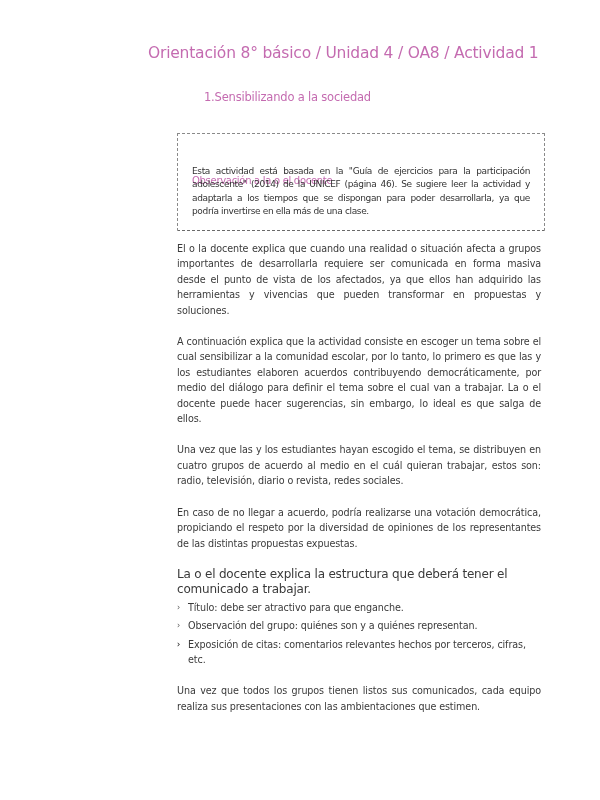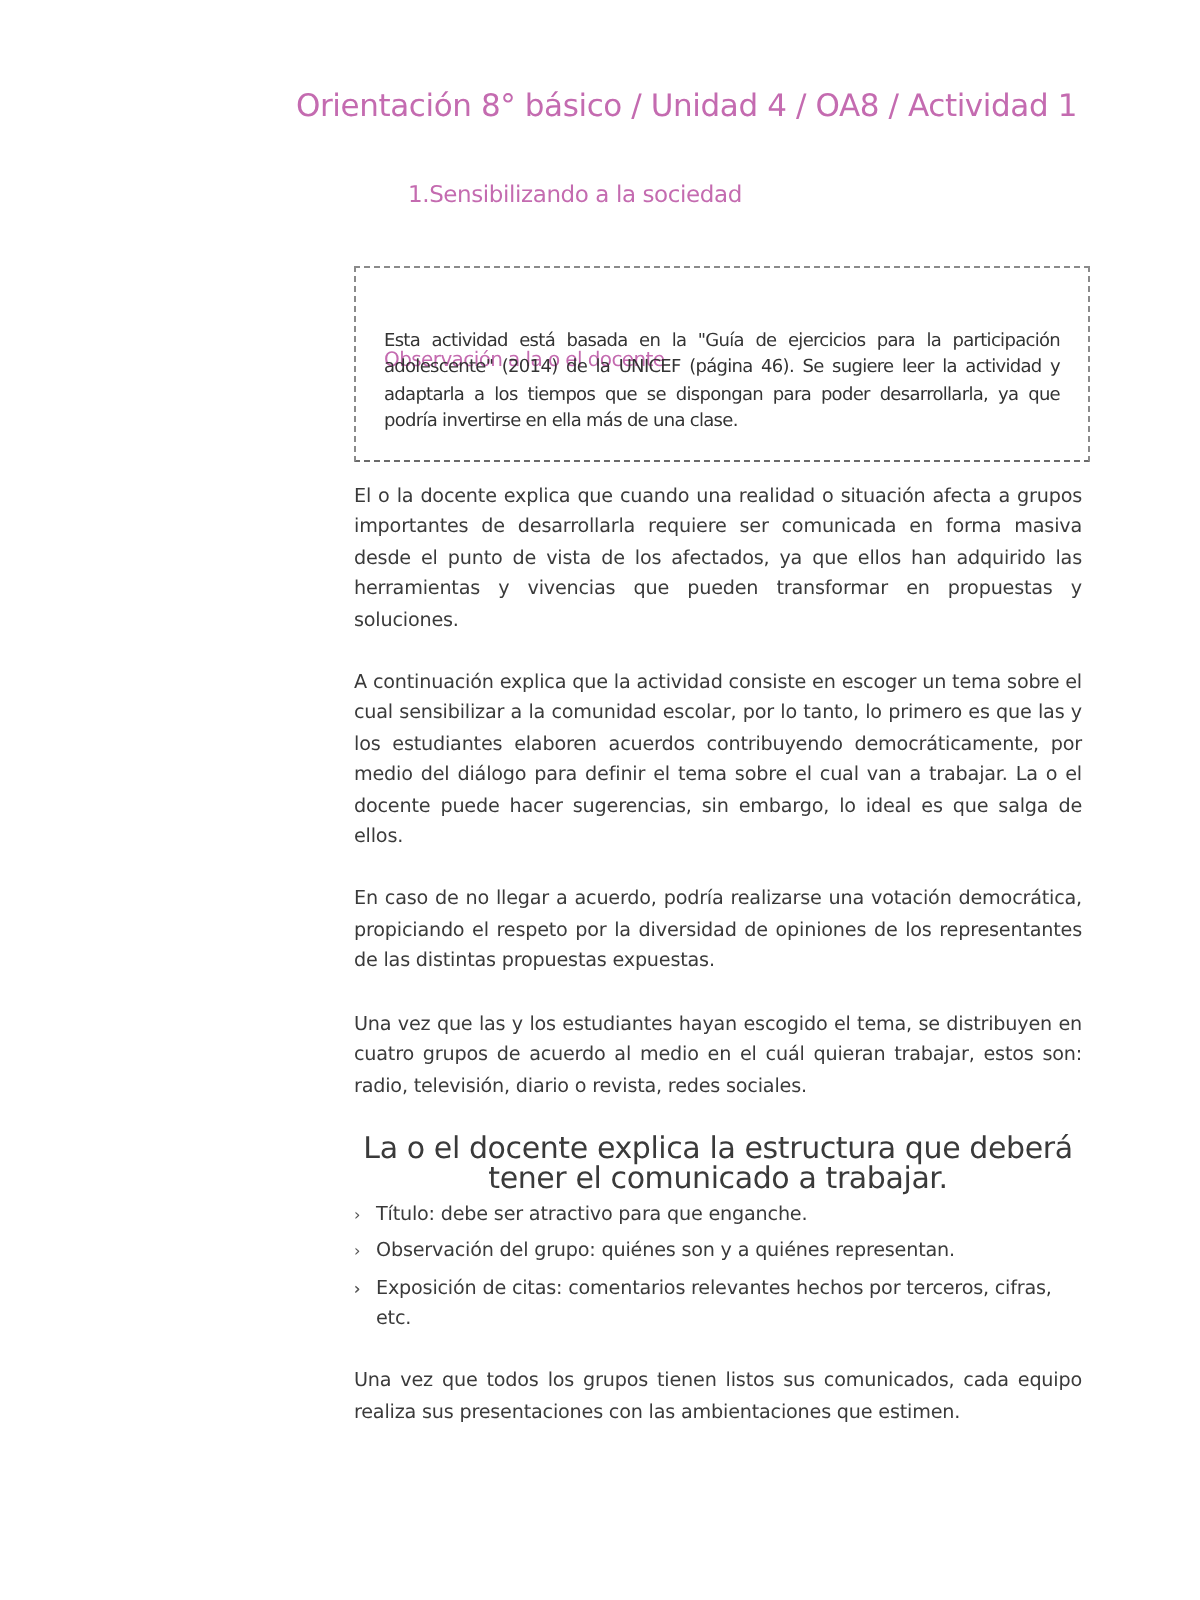--- a/index.html
+++ b/index.html
@@ -73,25 +73,24 @@
     }
     .para {
       font-size: 9.6px;
       line-height: 15.4px;
       text-align: justify;
       margin: 0 0 16px 0;
       color: #3a3a3a;
       letter-spacing: -0.1px;
     }
     .list-intro {
-      font-size: 15px;
+      font-size: 12px;
       line-height: 15.4px;
       margin: 0 0 2px 0;
       letter-spacing: -0.2px;
-      text-align: center;
     }
     .bullet-list {
       list-style: none;
       margin: 0 0 16px 0;
       padding: 0;
     }
     .bullet-list li {
       position: relative;
       padding-left: 11px;
       font-size: 9.6px;
@@ -115,22 +114,22 @@
 <div class="section-title">1.Sensibilizando a la sociedad</div>
 
 <div class="note-box">
   <div class="note-title">Observación a la o el docente</div>
   <div class="note-body">Esta actividad está basada en la "Guía de ejercicios para la participación adolescente" (2014) de la UNICEF (página 46). Se sugiere leer la actividad y adaptarla a los tiempos que se dispongan para poder desarrollarla, ya que podría invertirse en ella más de una clase.</div>
 </div>
 
 <div class="content">
   <p class="para">El o la docente explica que cuando una realidad o situación afecta a grupos importantes de desarrollarla requiere ser comunicada en forma masiva desde el punto de vista de los afectados, ya que ellos han adquirido las herramientas y vivencias que pueden transformar en propuestas y soluciones.</p>
   <p class="para">A continuación explica que la actividad consiste en escoger un tema sobre el cual sensibilizar a la comunidad escolar, por lo tanto, lo primero es que las y los estudiantes elaboren acuerdos contribuyendo democráticamente, por medio del diálogo para definir el tema sobre el cual van a trabajar. La o el docente puede hacer sugerencias, sin embargo, lo ideal es que salga de ellos.</p>
+  <p class="para">Una vez que las y los estudiantes hayan escogido el tema, se distribuyen en cuatro grupos de acuerdo al medio en el cuál quieran trabajar, estos son: radio, televisión, diario o revista, redes sociales.</p>
   <p class="para">En caso de no llegar a acuerdo, podría realizarse una votación democrática, propiciando el respeto por la diversidad de opiniones de los representantes de las distintas propuestas expuestas.</p>
-  <p class="para">Una vez que las y los estudiantes hayan escogido el tema, se distribuyen en cuatro grupos de acuerdo al medio en el cuál quieran trabajar, estos son: radio, televisión, diario o revista, redes sociales.</p>
 
   <p class="list-intro">La o el docente explica la estructura que deberá tener el comunicado a trabajar.</p>
   <ul class="bullet-list">
     <li>
       <span class="chev">›</span>
       <span>Título: debe ser atractivo para que enganche.</span>
     </li>
     <li>
       <span class="chev">›</span>
       <span>Observación del grupo: quiénes son y a quiénes representan.</span>

